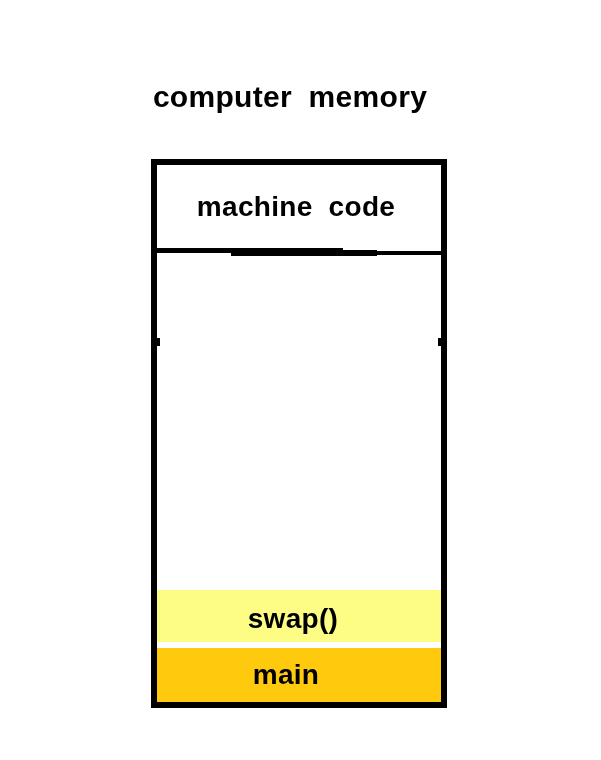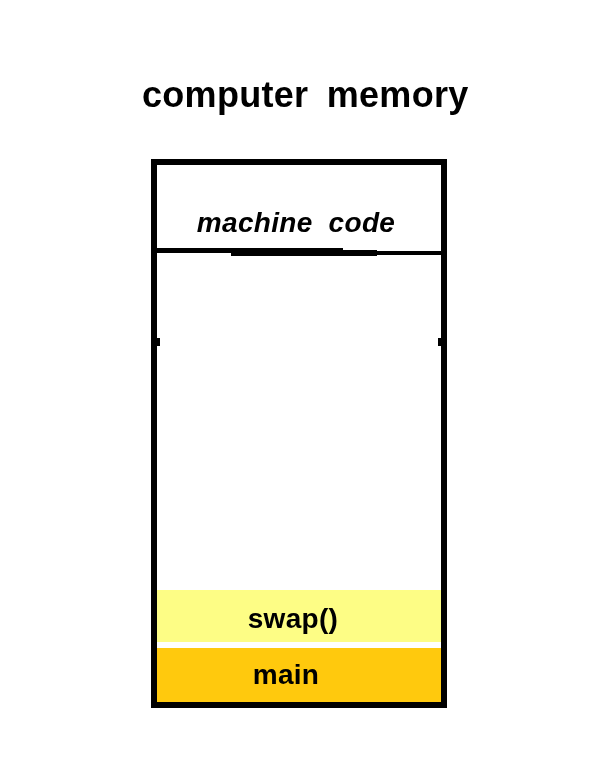--- a/index.html
+++ b/index.html
@@ -12,25 +12,25 @@
     width: 601px;
     height: 760px;
     background: #ffffff;
     overflow: hidden;
     font-family: "Liberation Sans", "DejaVu Sans", sans-serif;
     color: #000000;
   }
   .title {
     position: absolute;
     left: 151px;
-    top: 74px;
+    top: 80px;
     width: 296px;
     text-align: center;
     transform: translateX(-9px);
-    font-size: 36px;
+    font-size: 30px;
     font-weight: 700;
     letter-spacing: 0.3px;
     word-spacing: 8px;
     white-space: nowrap;
   }
   .memory-box {
     position: absolute;
     left: 151px;
     top: 159px;
     width: 296px;
@@ -47,23 +47,22 @@
     display: flex;
     align-items: center;
     justify-content: center;
     font-size: 28px;
     font-weight: 700;
     letter-spacing: 0.3px;
     word-spacing: 8px;
     white-space: nowrap;
   }
   .section-machine {
-    top: 16px;
+    top: 0;
     height: 83px;
-    font-style: italic;
   }
   .section-machine .label { transform: translateX(-3px); }
   .divider {
     position: absolute;
     left: -6px;
     right: -6px;
     top: 83px;
     height: 8px;
   }
   .divider-seg {

